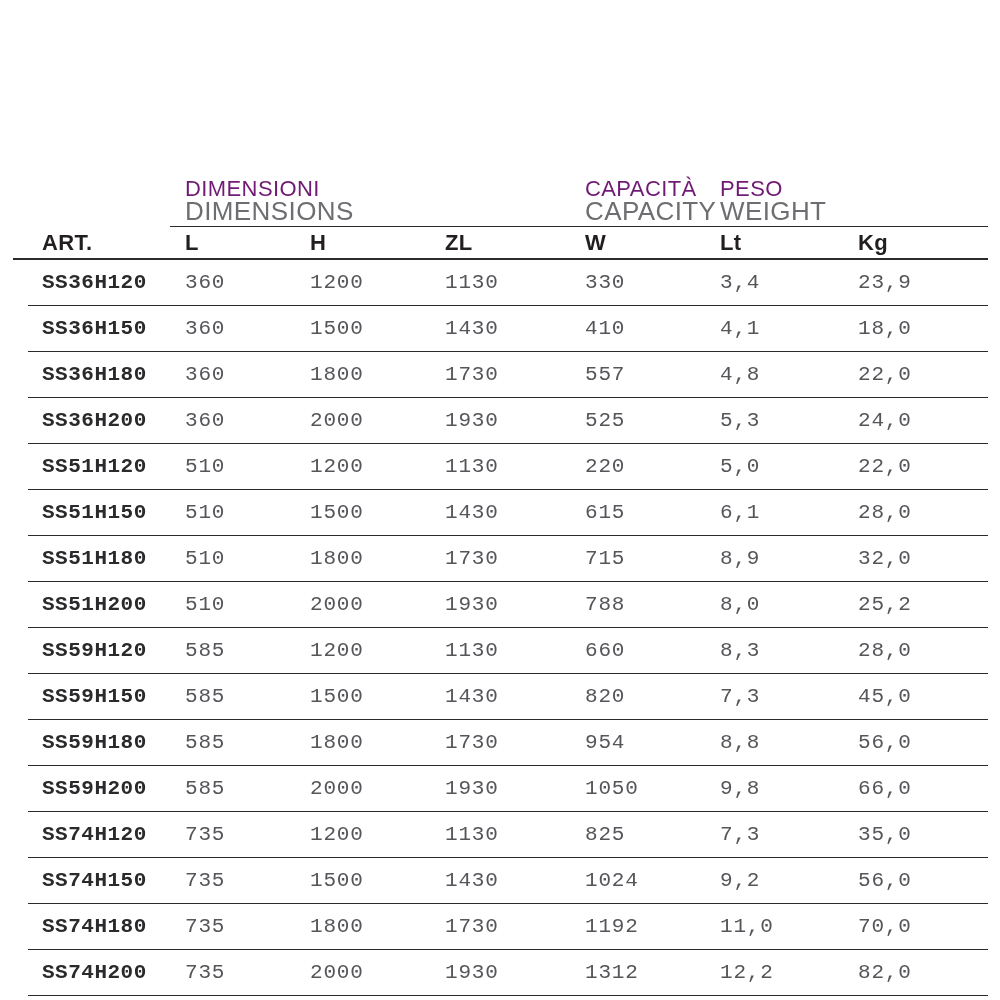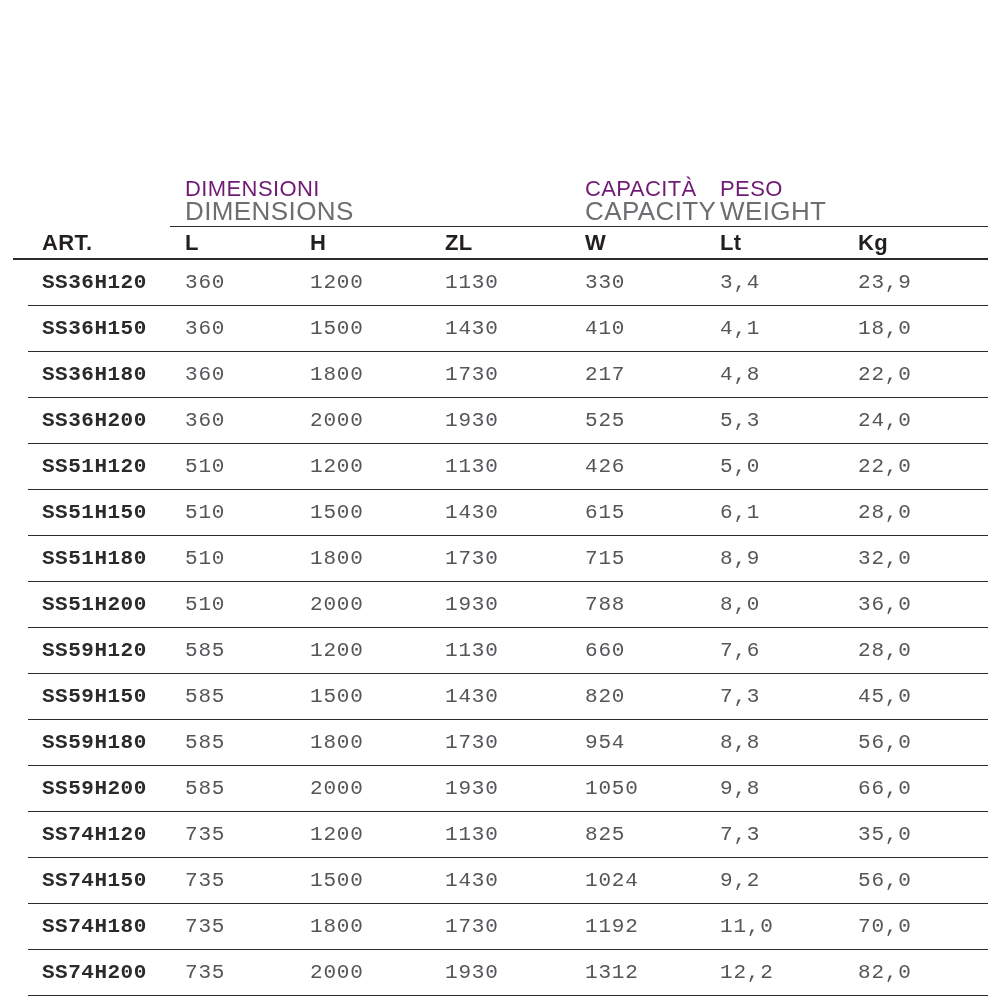--- a/index.html
+++ b/index.html
@@ -131,39 +131,39 @@
     <div class="c-num">1430</div>
     <div class="c-num">410</div>
     <div class="c-num">4,1</div>
     <div class="c-num">18,0</div>
   </div>
       <div class="grid-row data-row">
     <div class="c-art pad-first">SS36H180</div>
     <div class="c-num">360</div>
     <div class="c-num">1800</div>
     <div class="c-num">1730</div>
-    <div class="c-num">217</div>
+    <div class="c-num">557</div>
     <div class="c-num">4,8</div>
     <div class="c-num">22,0</div>
   </div>
       <div class="grid-row data-row">
     <div class="c-art pad-first">SS36H200</div>
     <div class="c-num">360</div>
     <div class="c-num">2000</div>
     <div class="c-num">1930</div>
     <div class="c-num">525</div>
     <div class="c-num">5,3</div>
     <div class="c-num">24,0</div>
   </div>
       <div class="grid-row data-row">
     <div class="c-art pad-first">SS51H120</div>
     <div class="c-num">510</div>
     <div class="c-num">1200</div>
     <div class="c-num">1130</div>
-    <div class="c-num">426</div>
+    <div class="c-num">220</div>
     <div class="c-num">5,0</div>
     <div class="c-num">22,0</div>
   </div>
       <div class="grid-row data-row">
     <div class="c-art pad-first">SS51H150</div>
     <div class="c-num">510</div>
     <div class="c-num">1500</div>
     <div class="c-num">1430</div>
     <div class="c-num">615</div>
     <div class="c-num">6,1</div>
@@ -178,29 +178,29 @@
     <div class="c-num">8,9</div>
     <div class="c-num">32,0</div>
   </div>
       <div class="grid-row data-row">
     <div class="c-art pad-first">SS51H200</div>
     <div class="c-num">510</div>
     <div class="c-num">2000</div>
     <div class="c-num">1930</div>
     <div class="c-num">788</div>
     <div class="c-num">8,0</div>
-    <div class="c-num">36,0</div>
+    <div class="c-num">25,2</div>
   </div>
       <div class="grid-row data-row">
     <div class="c-art pad-first">SS59H120</div>
     <div class="c-num">585</div>
     <div class="c-num">1200</div>
     <div class="c-num">1130</div>
     <div class="c-num">660</div>
-    <div class="c-num">7,6</div>
+    <div class="c-num">8,3</div>
     <div class="c-num">28,0</div>
   </div>
       <div class="grid-row data-row">
     <div class="c-art pad-first">SS59H150</div>
     <div class="c-num">585</div>
     <div class="c-num">1500</div>
     <div class="c-num">1430</div>
     <div class="c-num">820</div>
     <div class="c-num">7,3</div>
     <div class="c-num">45,0</div>

